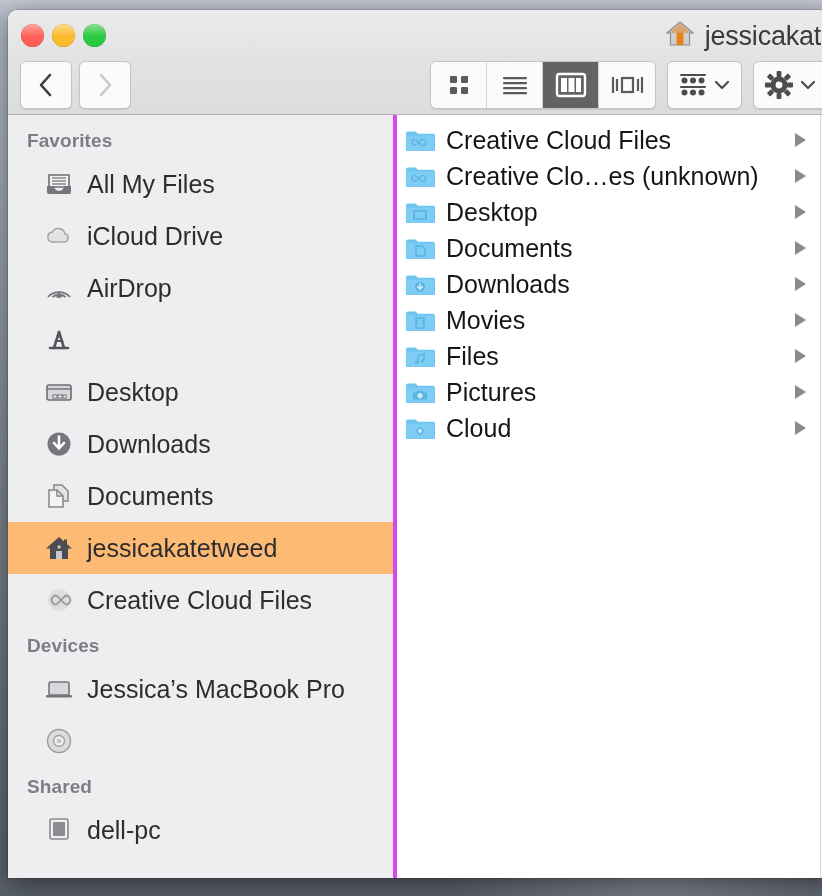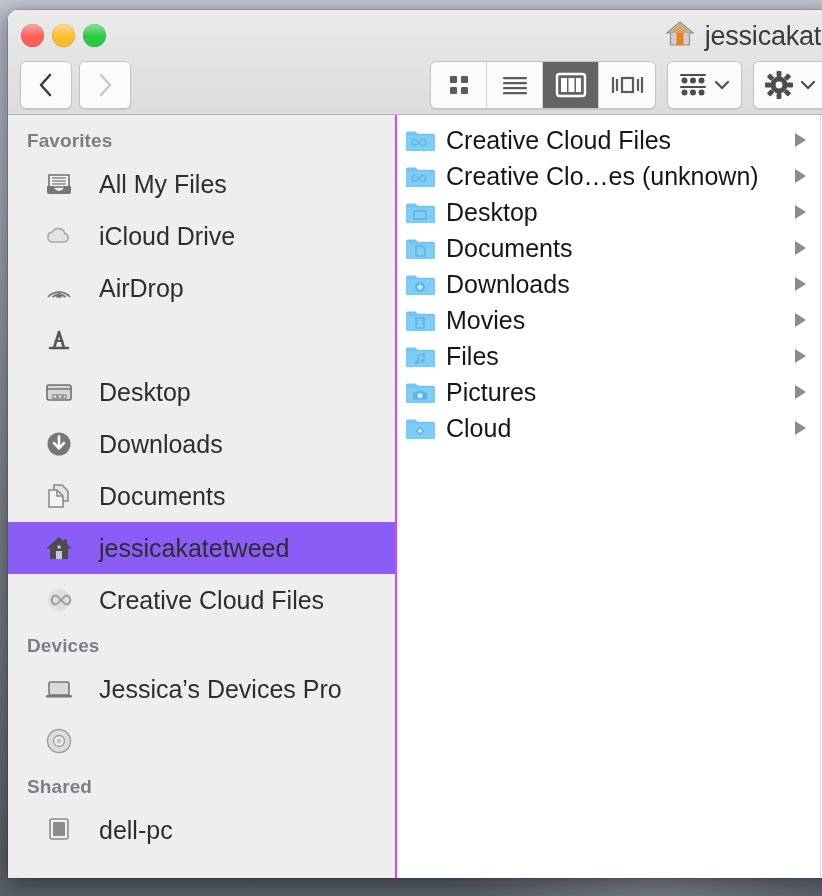--- a/index.html
+++ b/index.html
@@ -105,34 +105,34 @@
 
   
   #window-body {
     display: flex;
     height: 763px;
     background: #fff;
   }
   #sidebar {
     width: 389px;
     background: #eeeef1;
-    border-right: 2px solid #d946ef;
+    border-right: 4px solid #d946ef;
     overflow: hidden;
     padding-top: 6px;
   }
   .side-header {
     font-size: 19px; font-weight: bold; color: #7d7d84;
     padding: 9px 0 6px 19px; letter-spacing: .1px;
   }
   .side-item {
-    display: flex; align-items: center; gap: 25px;
+    display: flex; align-items: center; gap: 13px;
     height: 52px; padding-left: 36px;
     font-size: 25px; color: #2d2d30; white-space: nowrap;
   }
-  .side-item.selected { background: #8b5cf6; }
+  .side-item.selected { background: #fdba74; }
   .side-icon { width: 30px; height: 30px; flex: 0 0 30px; display:flex; align-items:center; justify-content:center; }
 
   
   #column-pane {
     flex: 1; position: relative; background: #fff;
     padding-top: 7px;
   }
   #column-divider {
     position: absolute; top: 0; bottom: 0; right: 15px;
     width: 1px; background: #d8d8d8;
@@ -388,21 +388,21 @@
 
       <div class="side-header">Devices</div>
 
       <div class="side-item">
         <span class="side-icon">
           <svg width="30" height="30" viewBox="0 0 30 30">
             <rect x="5" y="8" width="20" height="13" rx="1.6" fill="#d9d9dc" stroke="#75757a" stroke-width="1.6"></rect>
             <rect x="2" y="21" width="26" height="2.6" rx="1.3" fill="#75757a"></rect>
           </svg>
         </span>
-        <span>Jessica’s Devices Pro</span>
+        <span>Jessica’s MacBook Pro</span>
       </div>
 
       <div class="side-item">
         <span class="side-icon">
           <svg width="30" height="30" viewBox="0 0 30 30">
             <circle cx="15" cy="15" r="11.5" fill="#dcdcde" stroke="#9b9ba0" stroke-width="1.4"></circle>
             <circle cx="15" cy="15" r="5.5" fill="#ededee" stroke="#9b9ba0" stroke-width="1.3"></circle>
             <circle cx="15" cy="15" r="2.2" fill="#bfbfc4"></circle>
           </svg>
         </span>

